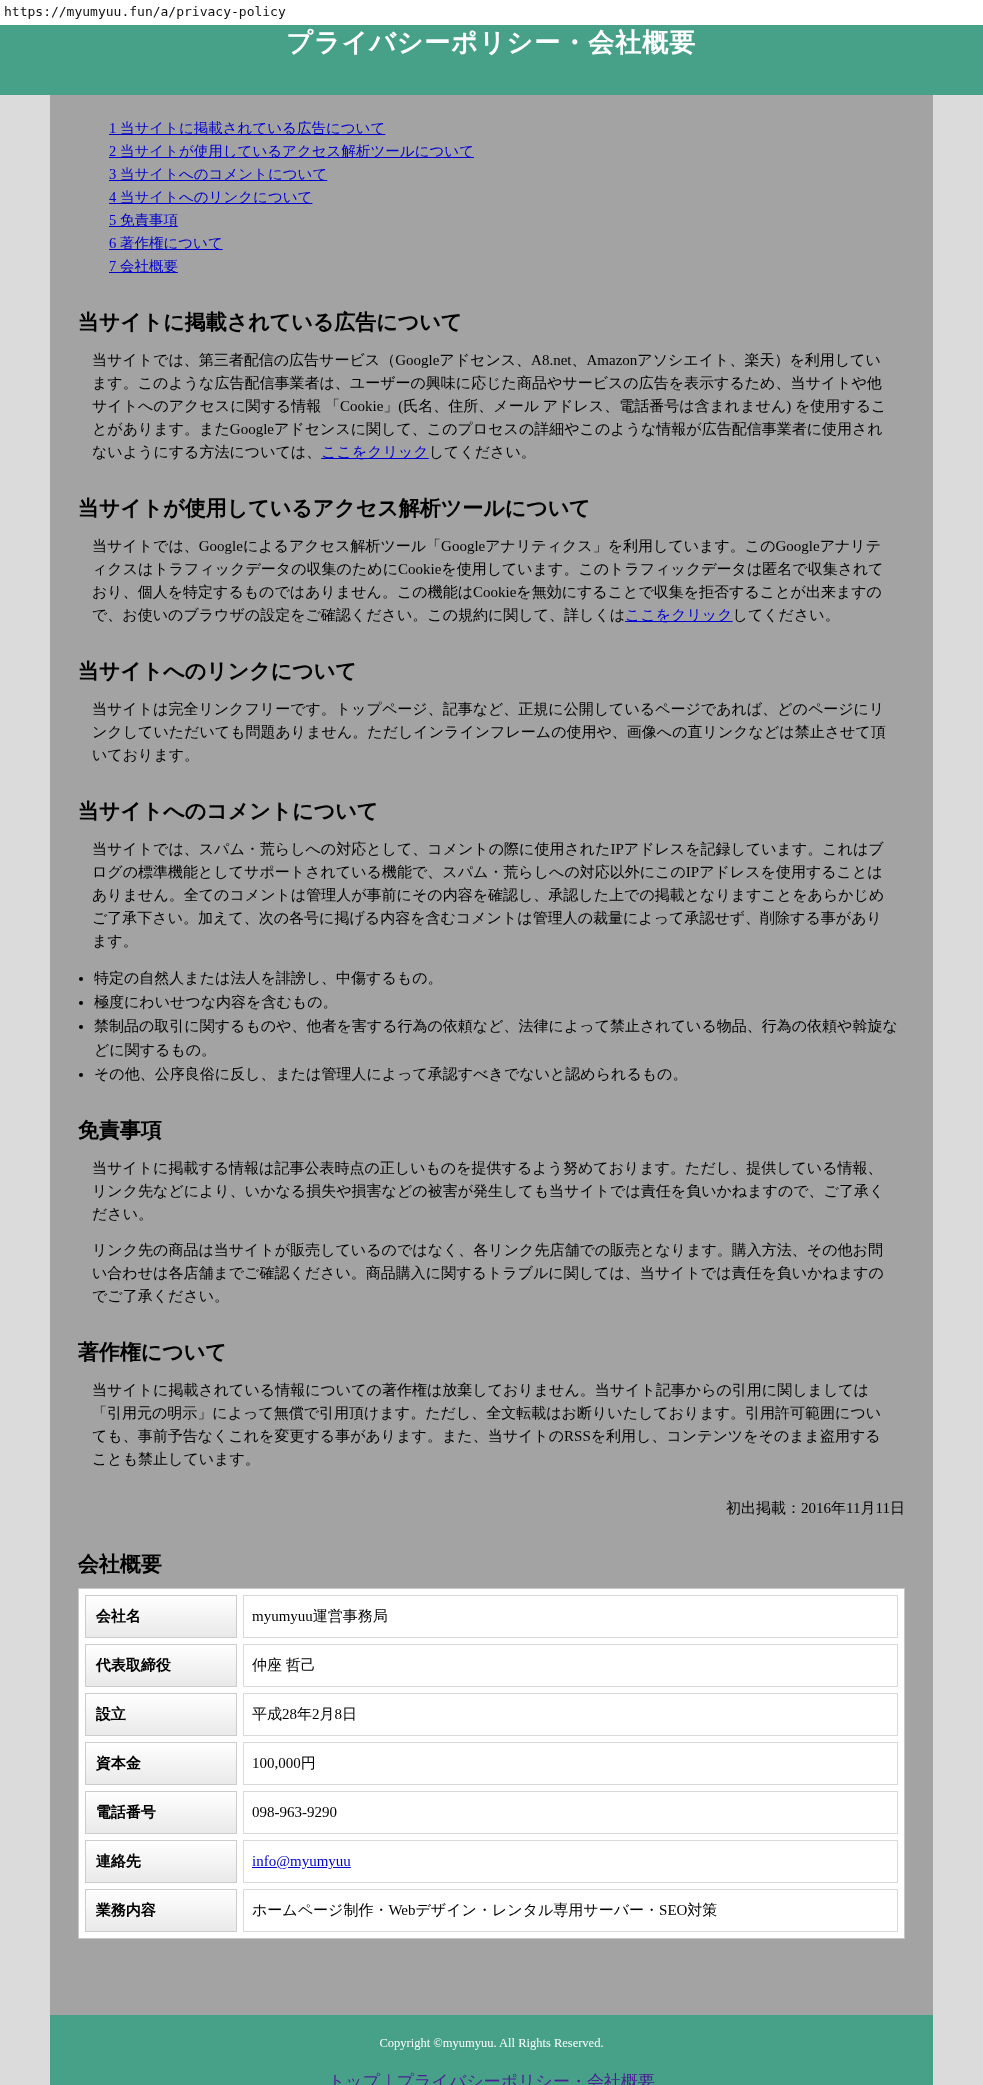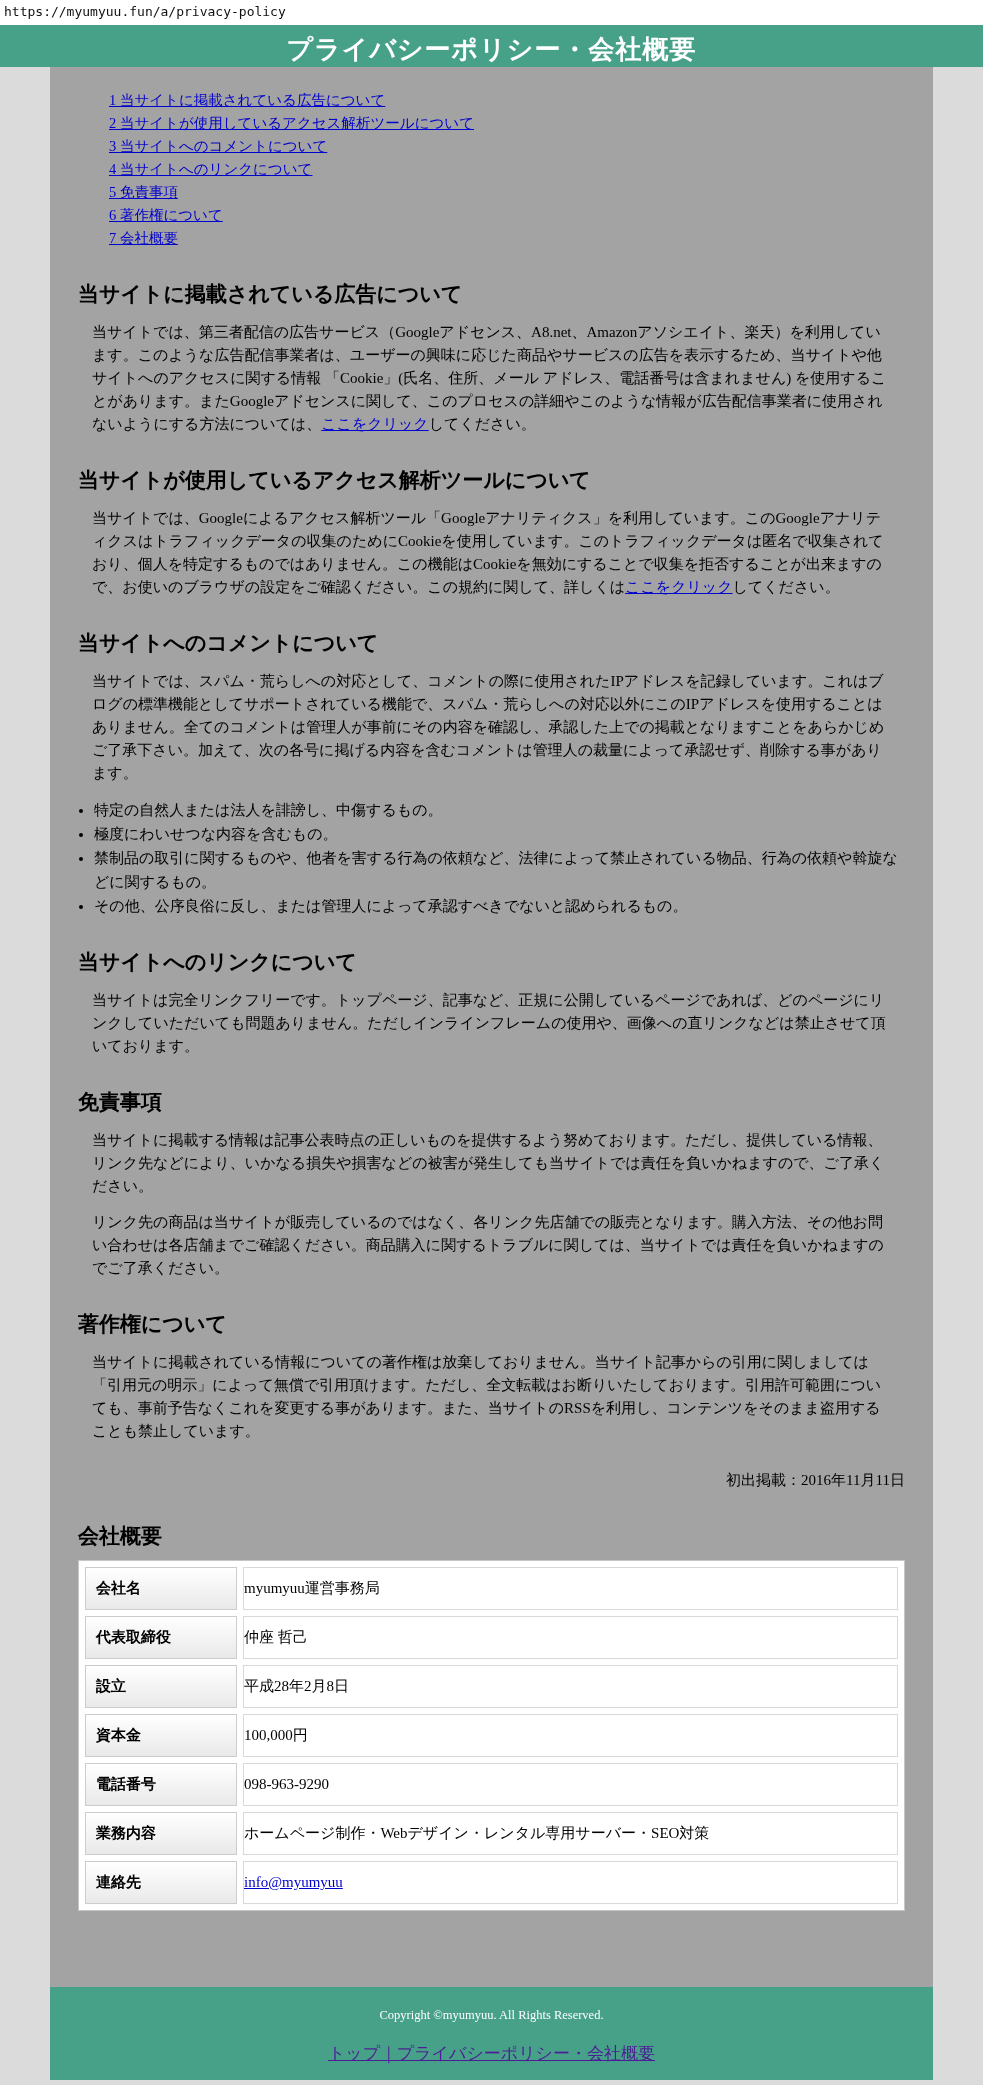--- a/index.html
+++ b/index.html
@@ -19,23 +19,23 @@
   .url-bar{
     background:#ffffff;
     height:25px;
     padding:4px 6px 4px 4px;
     font:13px "DejaVu Sans Mono",monospace;
     color:#111;
     white-space:nowrap;
   }
   .site-header{
     background:var(--accent);
-    height:42px;
+    height:70px;
     display:flex;
-    align-items:flex-end;
+    align-items:flex-start;
     justify-content:center;
   }
   .site-title{
     margin:0;
     color:#ffffff;
     font-family:"Liberation Sans",sans-serif;
     font-size:26px;
     font-weight:bold;
     letter-spacing:1px;
   }
@@ -86,21 +86,21 @@
     vertical-align:middle;
     font-family:"Liberation Sans",sans-serif;
     font-size:15px;
     font-weight:bold;
     border:1px solid #cccccc;
     background:linear-gradient(#ffffff,#e9e9e9);
     padding:11px 10px;
   }
   .company-table td{
     border:1px solid #d9d9d9;
-    padding:11px 0;
+    padding:11px 8px;
     font-size:15px;
     vertical-align:middle;
   }
   .site-footer{
     background:var(--accent);
     text-align:center;
     padding:17px 0 15px 0;
   }
   .copyright{
     margin:0 0 15px 0;
@@ -140,36 +140,36 @@
       <h2>当サイトに掲載されている広告について</h2>
       <p><span>当サイトでは、第三者配信の広告サービス（Googleアドセンス、A8.net、Amazonアソシエイト、楽天）を利用しています。このような広告配信事業者は、ユーザーの興味に応じた商品やサービスの広告を表示するため、当サイトや他サイトへのアクセスに関する情報 「Cookie」(氏名、住所、メール アドレス、電話番号は含まれません) を使用することがあります。またGoogleアドセンスに関して、このプロセスの詳細やこのような情報が広告配信事業者に使用されないようにする方法については、</span><a href="#" class="inline-link">ここをクリック</a><span>してください。</span></p>
     </section>
 
     <section>
       <h2>当サイトが使用しているアクセス解析ツールについて</h2>
       <p><span>当サイトでは、Googleによるアクセス解析ツール「Googleアナリティクス」を利用しています。このGoogleアナリティクスはトラフィックデータの収集のためにCookieを使用しています。このトラフィックデータは匿名で収集されており、個人を特定するものではありません。この機能はCookieを無効にすることで収集を拒否することが出来ますので、お使いのブラウザの設定をご確認ください。この規約に関して、詳しくは</span><a href="#" class="inline-link">ここをクリック</a><span>してください。</span></p>
     </section>
 
     <section>
+      <h2>当サイトへのリンクについて</h2>
+      <p>当サイトは完全リンクフリーです。トップページ、記事など、正規に公開しているページであれば、どのページにリンクしていただいても問題ありません。ただしインラインフレームの使用や、画像への直リンクなどは禁止させて頂いております。</p>
+    </section>
+
+    <section>
       <h2>当サイトへのコメントについて</h2>
       <p>当サイトでは、スパム・荒らしへの対応として、コメントの際に使用されたIPアドレスを記録しています。これはブログの標準機能としてサポートされている機能で、スパム・荒らしへの対応以外にこのIPアドレスを使用することはありません。全てのコメントは管理人が事前にその内容を確認し、承認した上での掲載となりますことをあらかじめご了承下さい。加えて、次の各号に掲げる内容を含むコメントは管理人の裁量によって承認せず、削除する事があります。</p>
       <ul class="rules">
         <li>特定の自然人または法人を誹謗し、中傷するもの。</li>
         <li>極度にわいせつな内容を含むもの。</li>
         <li>禁制品の取引に関するものや、他者を害する行為の依頼など、法律によって禁止されている物品、行為の依頼や斡旋などに関するもの。</li>
         <li>その他、公序良俗に反し、または管理人によって承認すべきでないと認められるもの。</li>
       </ul>
     </section>
 
     <section>
-      <h2>当サイトへのリンクについて</h2>
-      <p>当サイトは完全リンクフリーです。トップページ、記事など、正規に公開しているページであれば、どのページにリンクしていただいても問題ありません。ただしインラインフレームの使用や、画像への直リンクなどは禁止させて頂いております。</p>
-    </section>
-
-    <section>
       <h2>免責事項</h2>
       <p>当サイトに掲載する情報は記事公表時点の正しいものを提供するよう努めております。ただし、提供している情報、リンク先などにより、いかなる損失や損害などの被害が発生しても当サイトでは責任を負いかねますので、ご了承ください。</p>
       <p>リンク先の商品は当サイトが販売しているのではなく、各リンク先店舗での販売となります。購入方法、その他お問い合わせは各店舗までご確認ください。商品購入に関するトラブルに関しては、当サイトでは責任を負いかねますのでご了承ください。</p>
     </section>
 
     <section>
       <h2>著作権について</h2>
       <p>当サイトに掲載されている情報についての著作権は放棄しておりません。当サイト記事からの引用に関しましては「引用元の明示」によって無償で引用頂けます。ただし、全文転載はお断りいたしております。引用許可範囲についても、事前予告なくこれを変更する事があります。また、当サイトのRSSを利用し、コンテンツをそのまま盗用することも禁止しています。</p>
       <p class="first-published">初出掲載：2016年11月11日</p>
     </section>
@@ -192,26 +192,26 @@
           </tr>
           <tr>
             <th>資本金</th>
             <td>100,000円</td>
           </tr>
           <tr>
             <th>電話番号</th>
             <td>098-963-9290</td>
           </tr>
           <tr>
+            <th>連絡先</th>
+            <td><a href="#" class="inline-link">info@myumyuu</a></td>
+          </tr>
+          <tr>
             <th>業務内容</th>
             <td>ホームページ制作・Webデザイン・レンタル専用サーバー・SEO対策</td>
-          </tr>
-          <tr>
-            <th>連絡先</th>
-            <td><a href="#" class="inline-link">info@myumyuu</a></td>
           </tr>
         </tbody>
       </table>
     </section>
 
   </main>
 
   <footer class="site-footer">
     <p class="copyright">Copyright ©myumyuu. All Rights Reserved.</p>
     <a href="#" class="footer-link">トップ｜プライバシーポリシー・会社概要</a>

